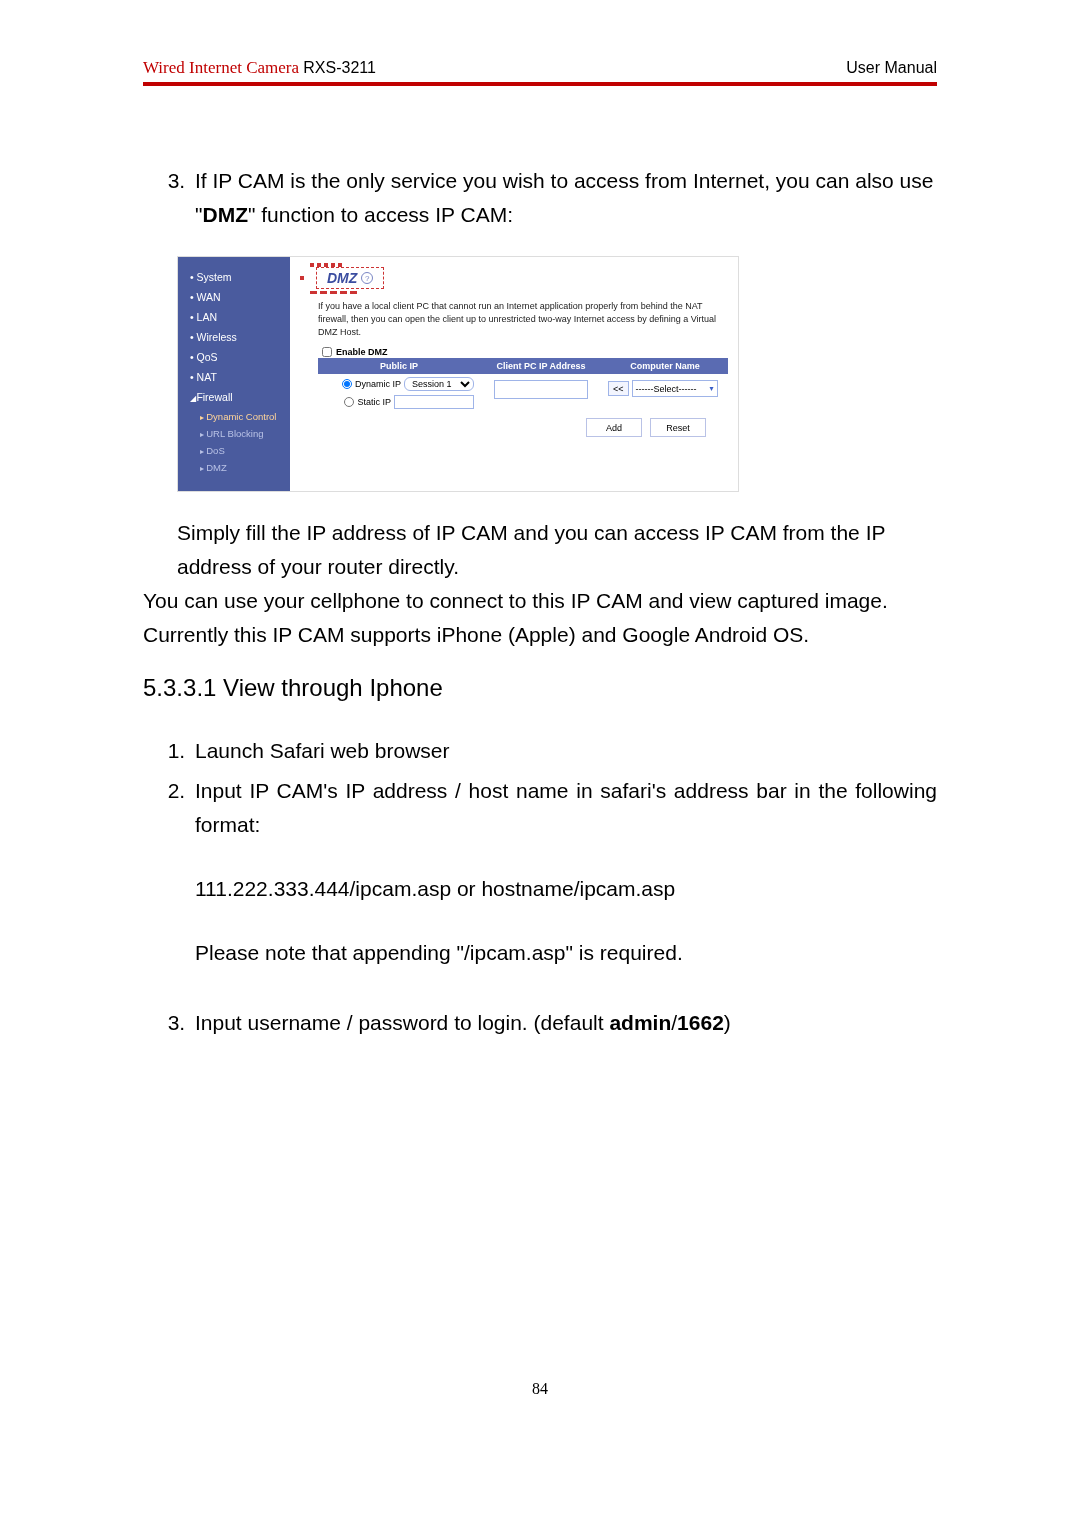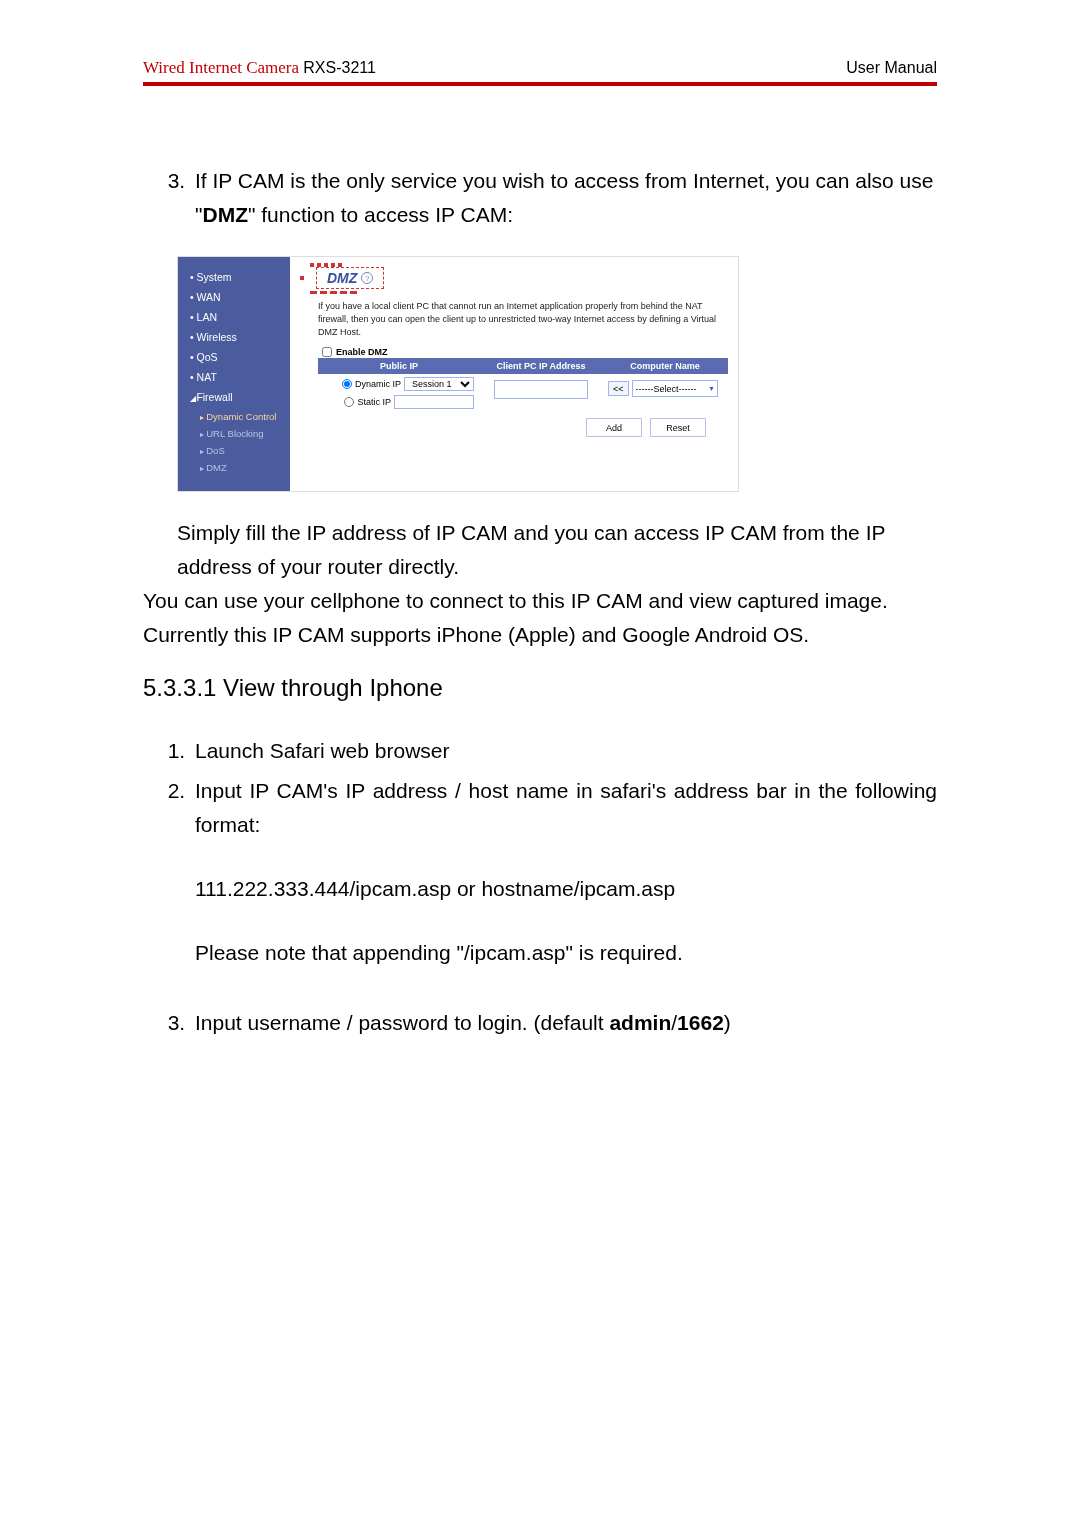--- a/index.html
+++ b/index.html
@@ -216,21 +216,21 @@
     width: 10px; height: 10px; margin: 0;
   }
   .mini-select, .mini-input {
     font-size: 9px;
     height: 14px;
     box-sizing: border-box;
     border: 1px solid #9fb4e8;
     background: #fff;
     padding: 0 3px;
   }
-  .mini-select { width: 70px; }
+  .mini-select { width: 70px; border-radius: 6px; }
   .client-input { width: 88px; height: 15px; border: 1px solid #9fb4e8; }
   .comp-cell {
     display: flex;
     align-items: center;
     gap: 3px;
   }
   .btn-ll {
     border: 1px solid #9fb4e8;
     background: #f3f5fe;
     font-size: 9px;
@@ -388,14 +388,15 @@
       <div>111.222.333.444/ipcam.asp or hostname/ipcam.asp</div>
       <div style="height:30px"></div>
       <div>Please note that appending "/ipcam.asp" is required.</div>
       <div style="height:30px"></div>
     </li>
     <li>
       <span>Input username / password to login. (default </span><span class="bold">admin</span><span>/</span><span class="bold">1662</span><span>)</span>
     </li>
   </ol>
 
+  <div class="page-number">84</div>
 
 </div>
 
 </body></html>

